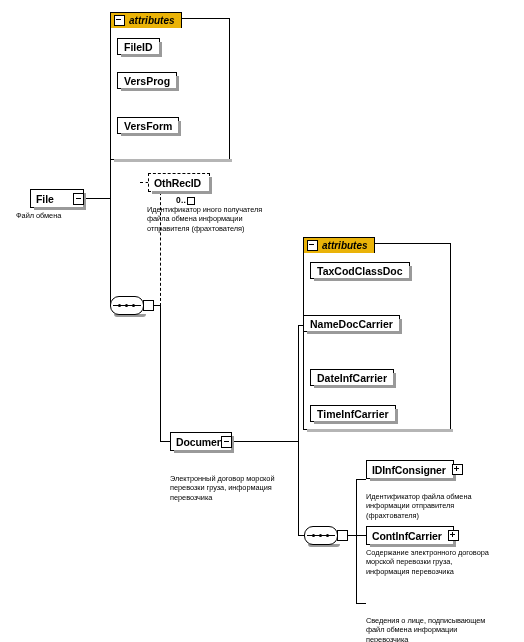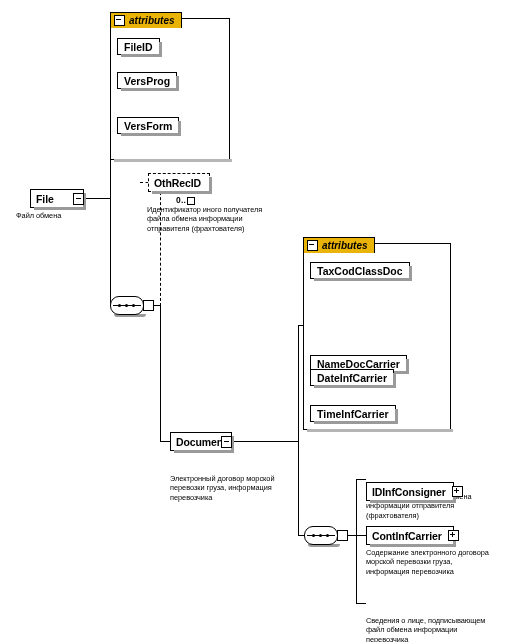--- a/index.html
+++ b/index.html
@@ -382,21 +382,21 @@
     <span>attributes</span>
   </div>
 
   <div class="attr-box" style="left:310px; top:262px;">
     <span>TaxCodClassDoc</span>
   </div>
   <div class="caption" style="left:310px; top:283px; width:140px;">Код формы документа по
 классификатору налоговых
 документов (КНД)</div>
 
-  <div class="attr-box" style="left:310px; top:315px;margin-top:40px;">
+  <div class="attr-box" style="left:303px; top:315px;">
     <span>NameDocCarrier</span>
   </div>
   <div class="caption" style="left:310px; top:336px; width:142px;">Наименование документа по
 содержанию информации в файле
 обмена информации перевозчика</div>
 
   <div class="attr-box" style="left:310px; top:369px;">
     <span>DateInfCarrier</span>
   </div>
   <div class="caption" style="left:310px; top:390px; width:142px;">Дата формирования файла обмена
@@ -430,21 +430,21 @@
       </div>
     <div class="tab"></div>
   </div>
 
   <div class="line-h" style="left:338px; top:535px; width:18px;"></div>
   <div class="line-v" style="left:356px; top:479px; height:124px;"></div>
   <div class="line-h" style="left:356px; top:479px; width:10px;"></div>
   <div class="line-h" style="left:356px; top:535px; width:10px;"></div>
   <div class="line-h" style="left:356px; top:603px; width:10px;"></div>
 
-  <div class="node" style="left:366px; top:482px; width:88px;">
+  <div class="node" style="left:366px; top:460px; width:88px;">
     <span>IDInfConsigner</span>
     <span class="shadow-pad"></span>
     <span class="expander plus"></span>
   </div>
   <div class="caption" style="left:366px; top:492px; width:150px;">Идентификатор файла обмена
 информации отправителя
 (фрахтователя)</div>
 
   <div class="node" style="left:366px; top:526px; width:88px;">
     <span>ContInfCarrier</span>

